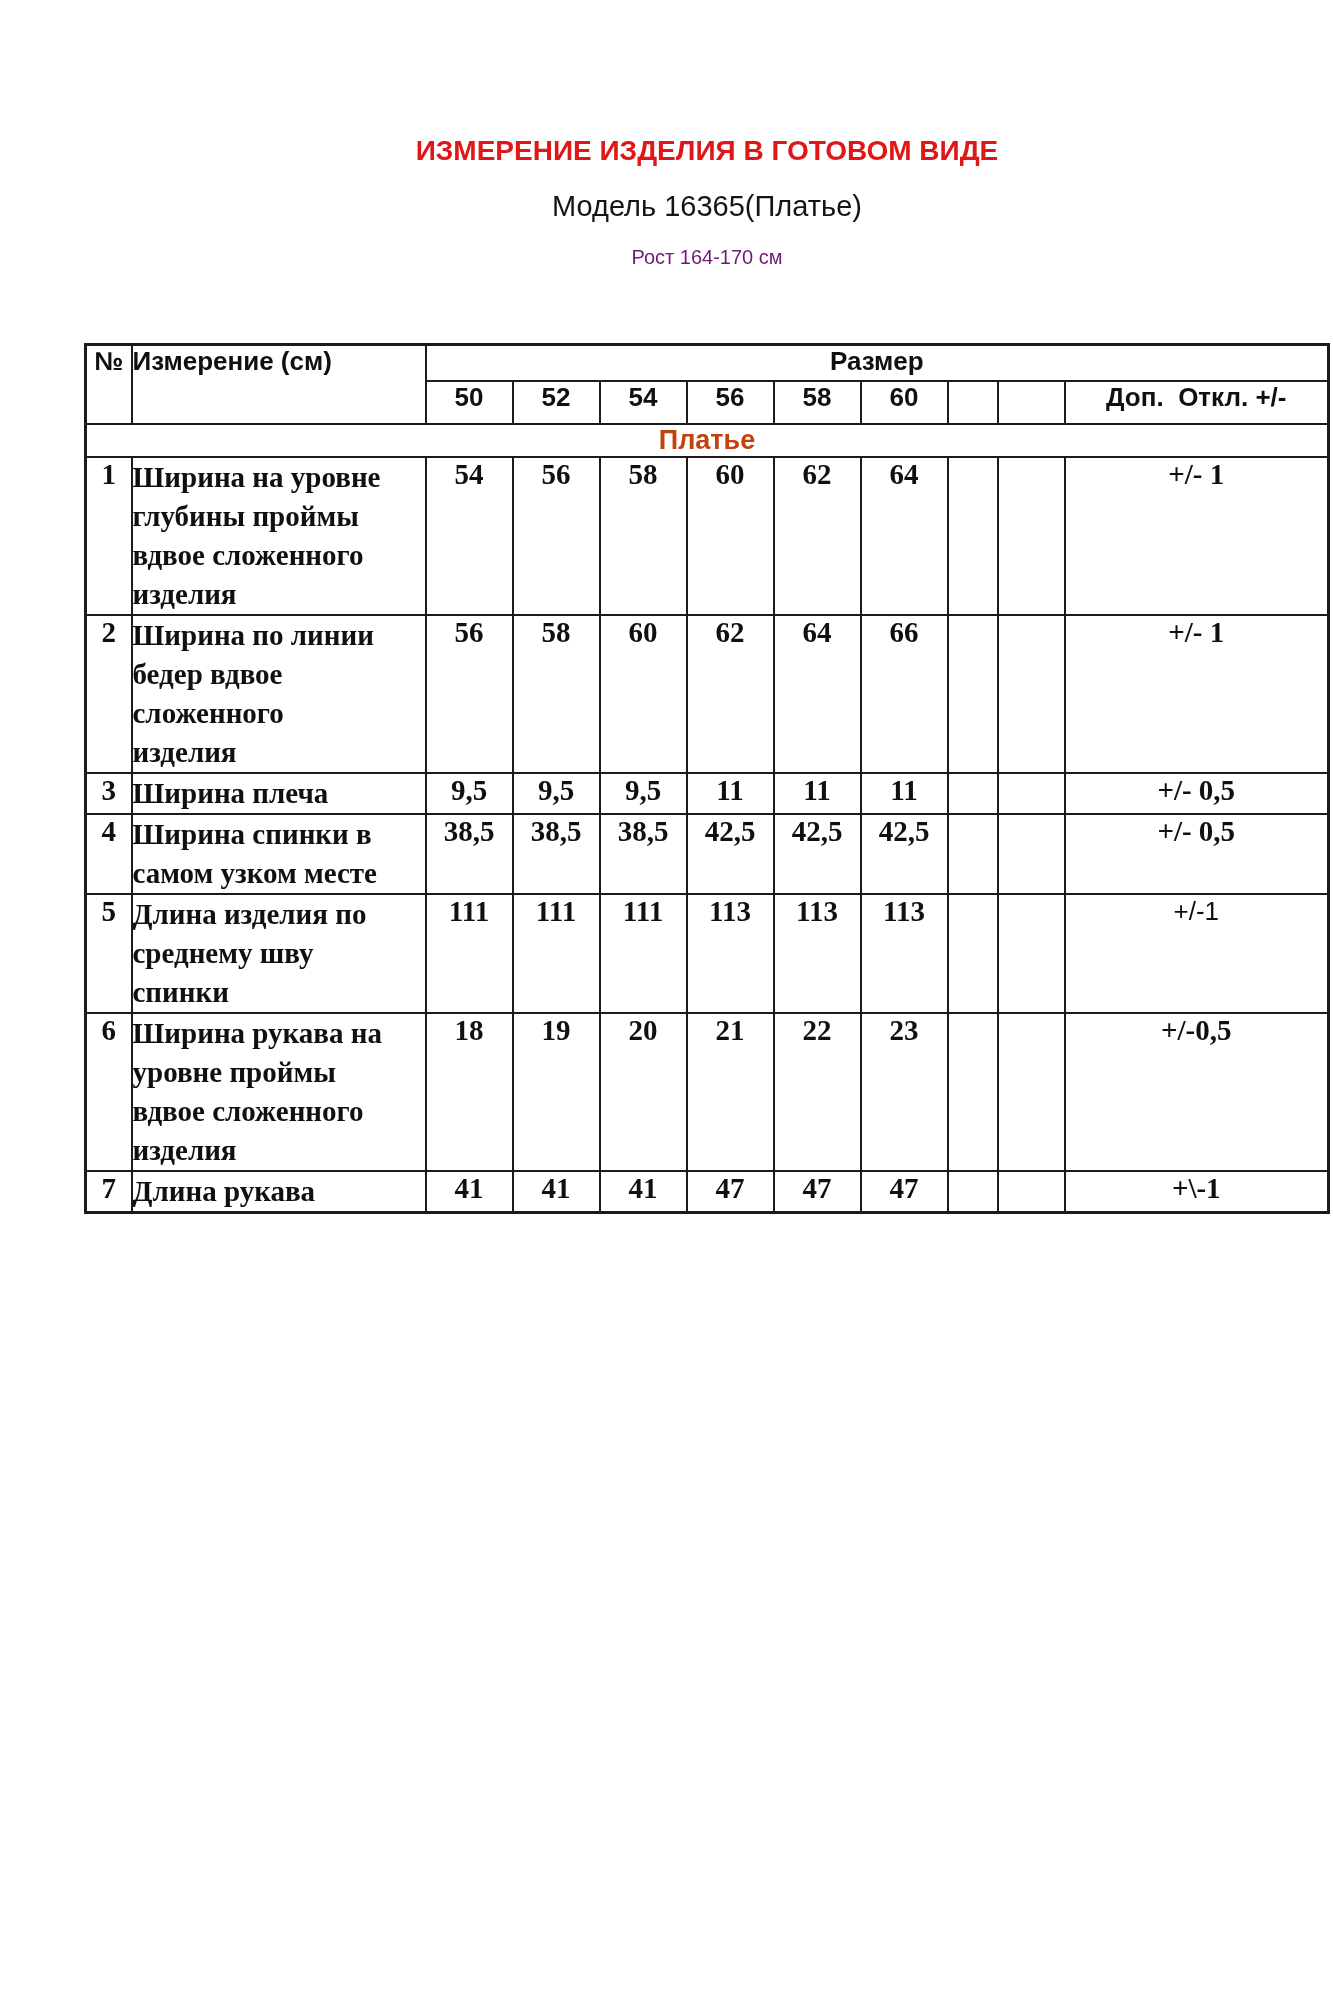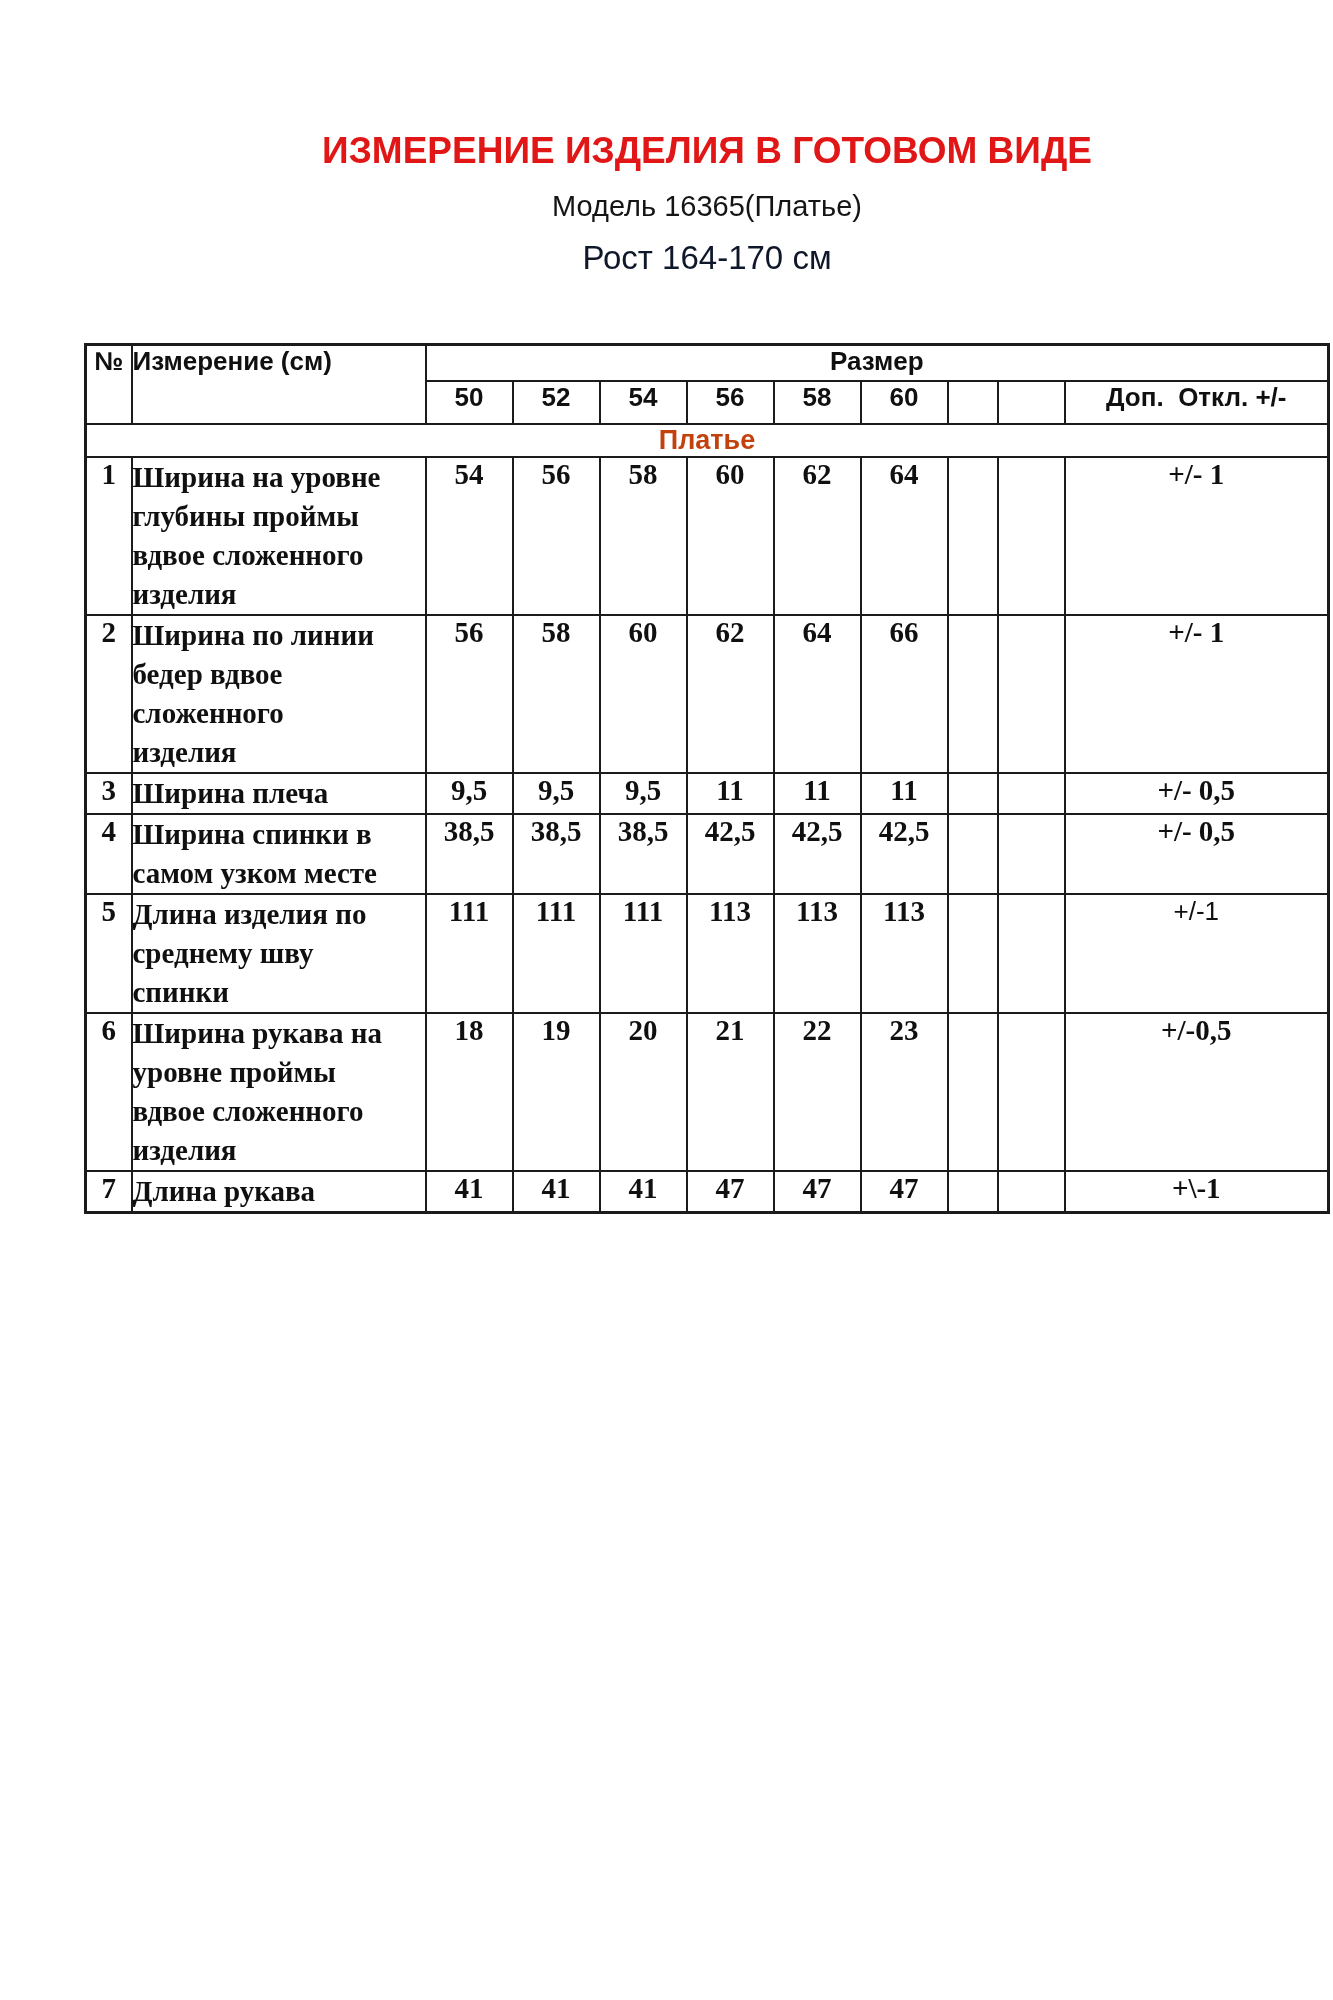--- a/index.html
+++ b/index.html
@@ -8,37 +8,37 @@
     background:#ffffff;
     font-family:"Liberation Sans", sans-serif;
     color:#101010;
     position:relative;
   }
   .doc { position:absolute; left:84px; top:0; width:1246px; }
 
   .title {
     margin-top:134px;
     text-align:center;
-    font-size:37px; font-weight:bold;
+    font-size:28px; font-weight:bold;
     color:#e11717;
     line-height:34px;
     letter-spacing:0px;
   }
   .subtitle {
     margin-top:21px;
     text-align:center;
     font-size:29px; font-weight:normal;
     color:#151515;
     line-height:34px;
   }
   .rost {
     margin-top:18px;
     text-align:center;
-    font-size:33px; font-weight:normal;
-    color:#0f172a;
+    font-size:20px; font-weight:normal;
+    color:#701a75;
     line-height:33px;
   }
 
   table.meas {
     margin-top:69px;
     width:1246px;
     border-collapse:collapse;
     table-layout:fixed;
     border:3px solid #1b1b1b;
   }

